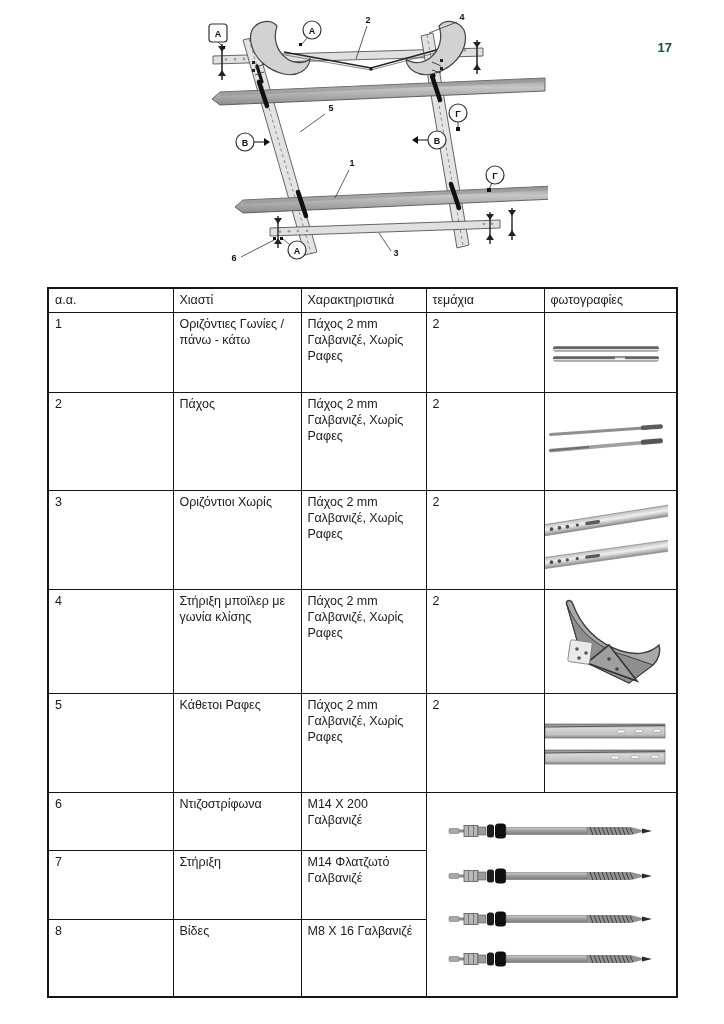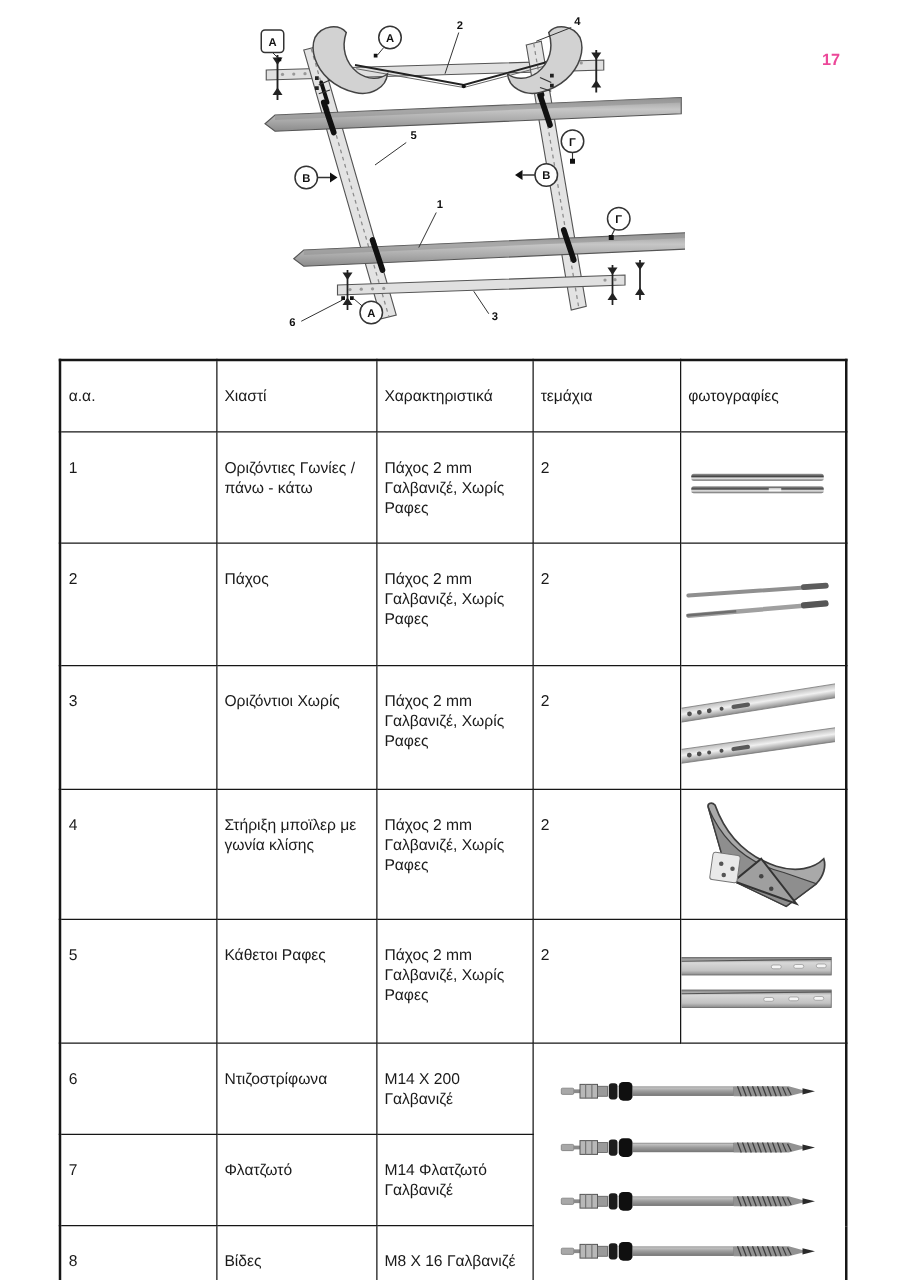--- a/index.html
+++ b/index.html
@@ -12,38 +12,38 @@
     position:absolute;right:52px;top:40px;font-size:13px;font-weight:bold;
   }
   .diagram{position:absolute;left:88px;top:2px;width:460px;height:270px;}
   .parts-table{
     position:absolute;left:47px;top:287px;width:629px;
     border-collapse:collapse;table-layout:fixed;
     font-size:12.5px;line-height:1.28;
   }
   .parts-table td,.parts-table th{
     border:1.5px solid #161616;vertical-align:top;text-align:left;
-    padding:20px 6px;font-weight:normal;overflow:hidden;
+    padding:3px 6px;font-weight:normal;overflow:hidden;
   }
   .parts-table{border:2px solid #161616;}
   .photo-cell{padding:0 !important;}
   .hdr{height:24px;}
   .r1{height:79px;} .r2{height:97px;} .r3{height:98px;} .r4{height:102px;}
   .r5{height:98px;} .r6{height:58px;} .r7{height:69px;} .r8{height:78px;}
   .photo-cell svg{display:block;}
   .center-photo{display:block;margin:0 auto;}
   .dlabel{font-size:9px;font-weight:bold;fill:#111;}
   .dnum{font-size:9px;font-weight:bold;fill:#111;}
 </style>
 </head>
 <body>
 
 <div class="page">
 
-  <div class="pagenum" style="color:#ec4899;margin-left:39px;">17</div>
+  <div class="pagenum" style="color:#14532d;margin-left:39px;">17</div>
 
   <svg class="diagram" viewBox="0 0 460 270">
     <defs>
       <linearGradient id="railGrad" x1="0" y1="0" x2="0" y2="1">
         <stop offset="0" stop-color="#9a9a9a"></stop>
           <stop offset="0.35" stop-color="#c6c6c6"></stop>
         <stop offset="0.7" stop-color="#a8a8a8"></stop>
           <stop offset="1" stop-color="#8b8b8b"></stop>
       </linearGradient>
     </defs>
@@ -369,21 +369,21 @@
           <use href="#bolt" x="22" y="38"></use>
           <use href="#bolt" x="22" y="83"></use>
           <use href="#bolt" x="22" y="126"></use>
           <use href="#bolt" x="22" y="166"></use>
         </svg>
       </td>
     </tr>
 
     <tr class="r7">
       <td>7</td>
-      <td>Φλατζωτό</td>
+      <td>Στήριξη</td>
       <td>M14 Φλατζωτό Γαλβανιζέ</td>
     </tr>
 
     <tr class="r8">
       <td>8</td>
       <td>Βίδες</td>
       <td>M8 X 16 Γαλβανιζέ</td>
     </tr>
   </tbody>
     </table>

